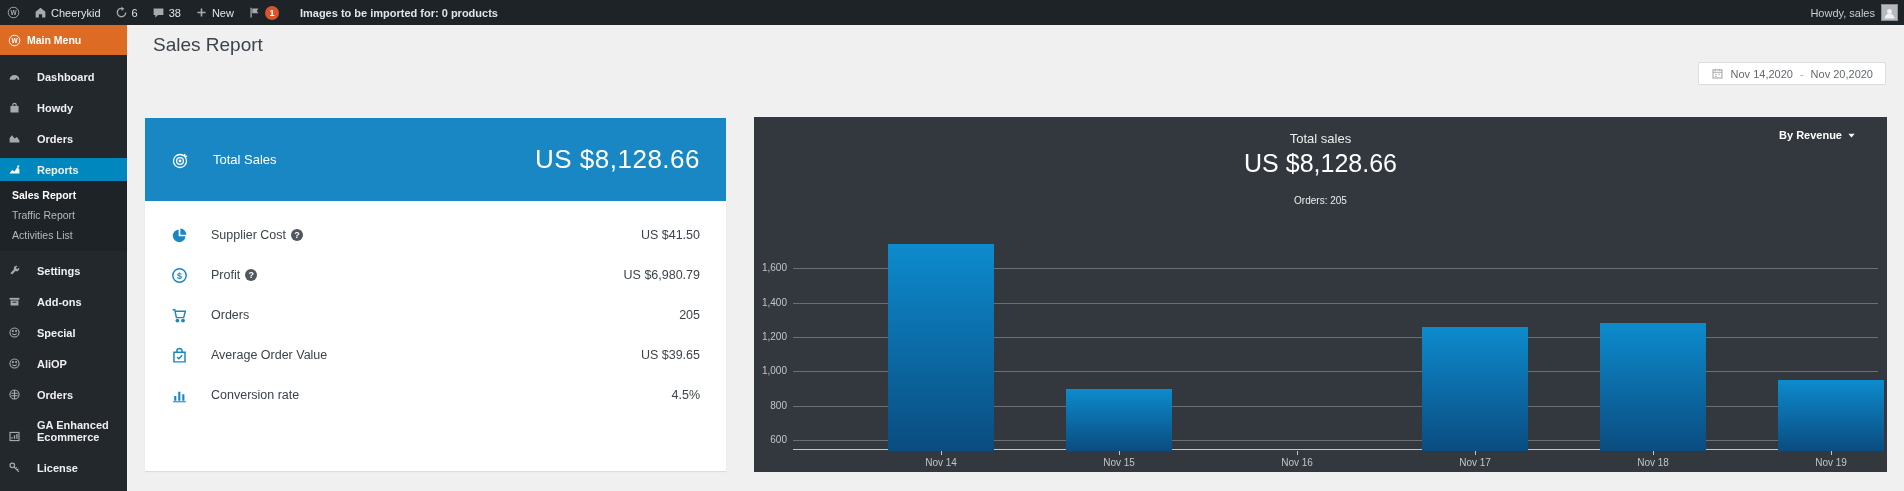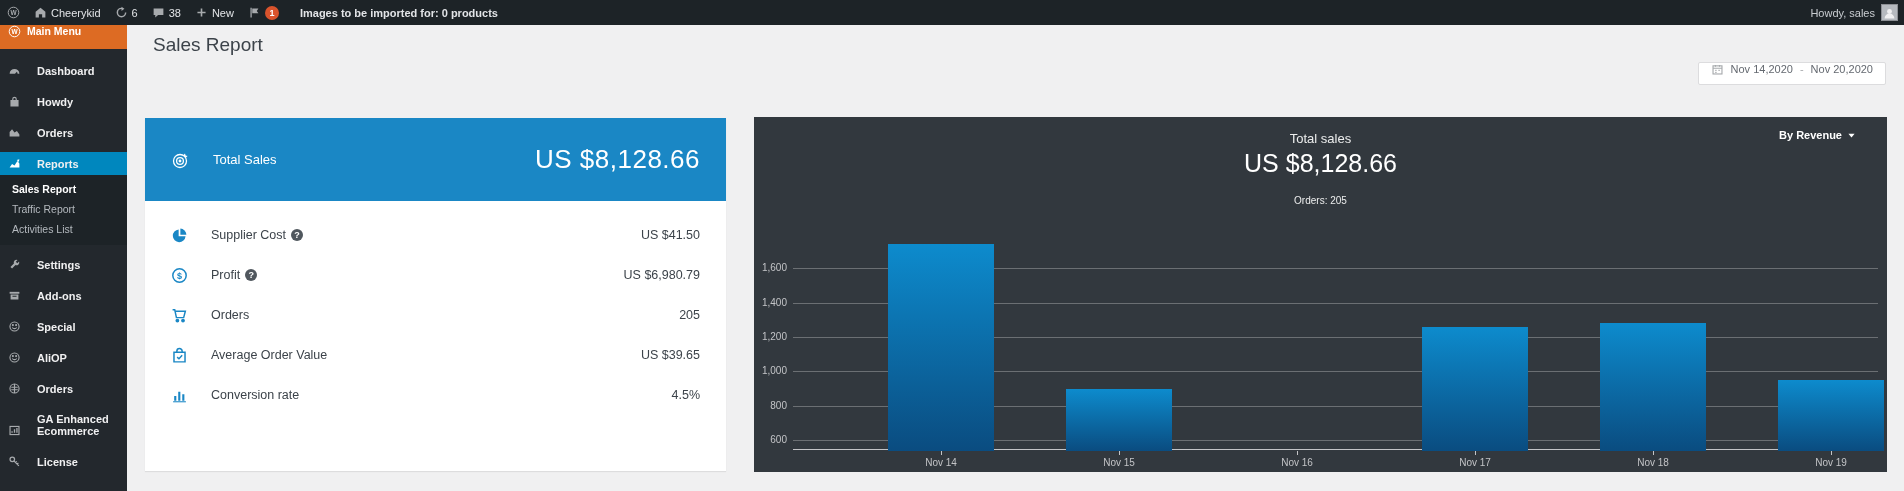--- a/index.html
+++ b/index.html
@@ -12,41 +12,41 @@
   .ab-item { display:flex; align-items:center; gap:4px; padding:0 7px; height:25px; color:#e2e4e7; cursor:pointer; }
   .ab-item .ico { display:flex; color:#a7aaad; }
   .ab-badge { background:#d9532c; color:#fff; width:14px; height:14px; border-radius:50%;
     display:flex; align-items:center; justify-content:center; font-size:9px; font-weight:bold; }
   .ab-notice { margin-left:14px; color:#e2e4e7; font-weight:bold; }
   .ab-right { margin-left:auto; display:flex; align-items:center; gap:6px; padding-right:6px; }
   .avatar { width:17px; height:17px; background:#b6babf; border:1px solid #8c8f94; display:flex; align-items:end; justify-content:center; overflow:hidden; color:#f0f0f1; }
 
   
   .sidebar { position:absolute; top:25px; left:0; width:127px; height:466px; background:#23282d; color:#f0f0f1; }
-  .main-menu { background:#dd6b23; color:#fff; height:24px; display:flex; gap:6px;
+  .main-menu { background:#dd6b23; color:#fff; height:30px; display:flex; align-items:center; gap:6px;
     font-size:10.5px; font-weight:bold; padding:0 8px; cursor:pointer; }
   .menu { margin-top:10px; }
   .menu-item { display:flex; align-items:flex-end; gap:16px; padding:5px 8px; font-size:11px; font-weight:600;
     color:#f0f0f1; cursor:pointer; position:relative;margin-top:8px; }
   .menu-item .ico { color:#a7aaad; display:flex; }
   .menu-item.active { background:#0087be; }
   .menu-item.active .ico { color:#fff; }
   .menu-item.active::after { content:""; position:absolute; right:-6px; top:50%; margin-top:-6px;
     border:6px solid transparent; border-left-color:#0087be; }
   .submenu { background:#1d2327; padding:4px 0 6px; }
   .submenu-item { padding:4px 0 4px 12px; font-size:10.5px; color:#b4b9be; cursor:pointer; }
   .submenu-item.current { color:#fff; font-weight:bold; }
   .collapse { margin-top:12px; display:flex; align-items:center; gap:8px; padding:5px 16px;
     font-size:14px; color:#a7aaad; cursor:pointer;font-family:Liberation Serif, serif; }
 
   
   .content { position:absolute; top:25px; left:127px; width:1777px; height:466px; background:#f0f0f1; }
   .page-title { position:absolute; top:9px; left:26px; font-size:19px; font-weight:400; color:#3c434a; }
   .date-box { position:absolute; top:37px; right:18px; height:23px; background:#fff;
-    border:1px solid #dcdcde; border-radius:2px; display:flex; gap:7px;
+    border:1px solid #dcdcde; border-radius:2px; display:flex; align-items:center; gap:7px;
     padding:0 12px; font-size:11px; color:#646970; cursor:pointer; }
   .date-box .ico { color:#a7aaad; display:flex; }
   .date-sep { color:#a7aaad; }
 
   .panels { position:absolute; top:93px; left:18px; display:flex; gap:28px; }
 
   
   .summary-card { width:581px; height:353px; background:#fff; box-shadow:0 1px 1px rgba(0,0,0,.08); }
   .summary-head { height:83px; background:#1a87c5; color:#fff; display:flex; align-items:center; padding:0 26px; }
   .summary-head .ico { display:flex; margin-right:22px; }

